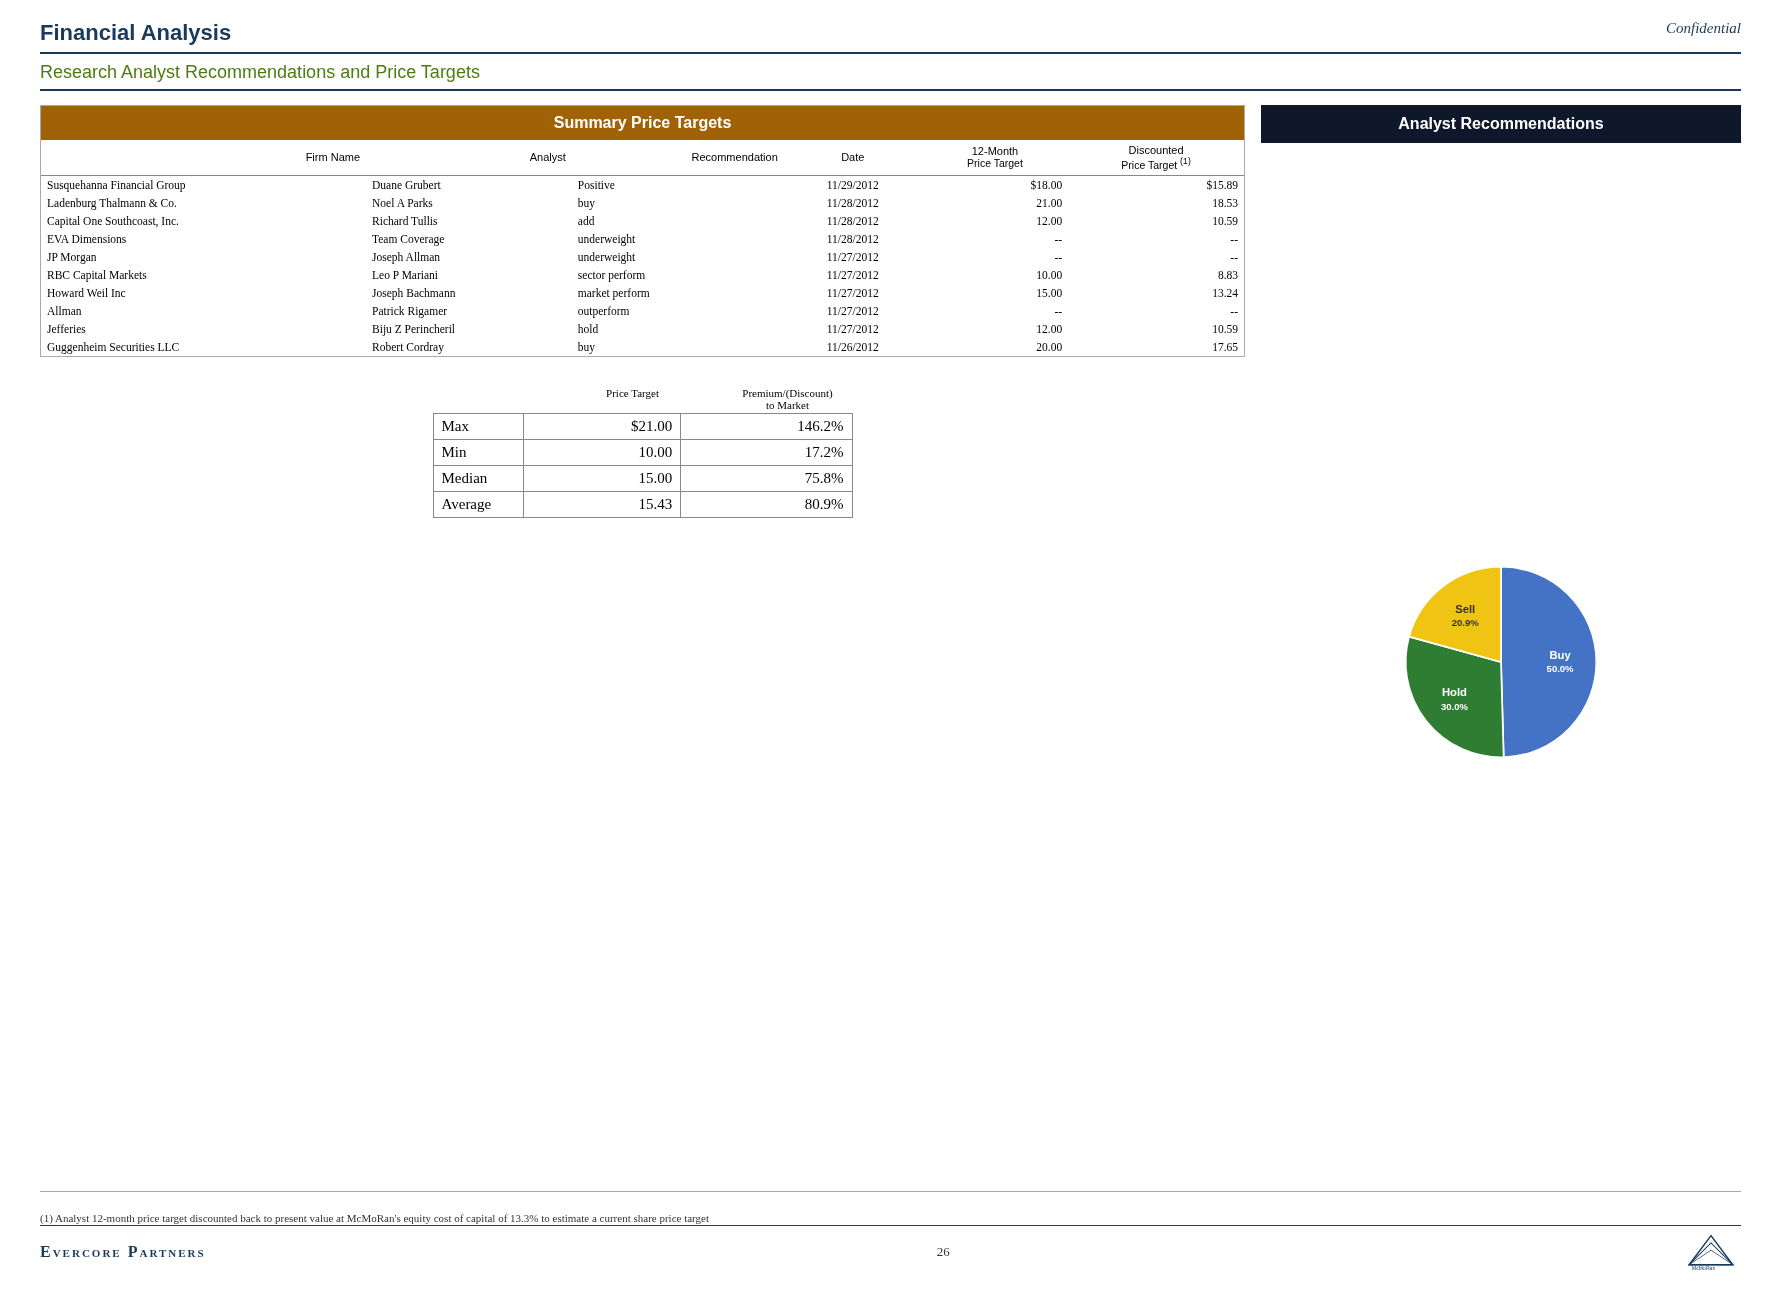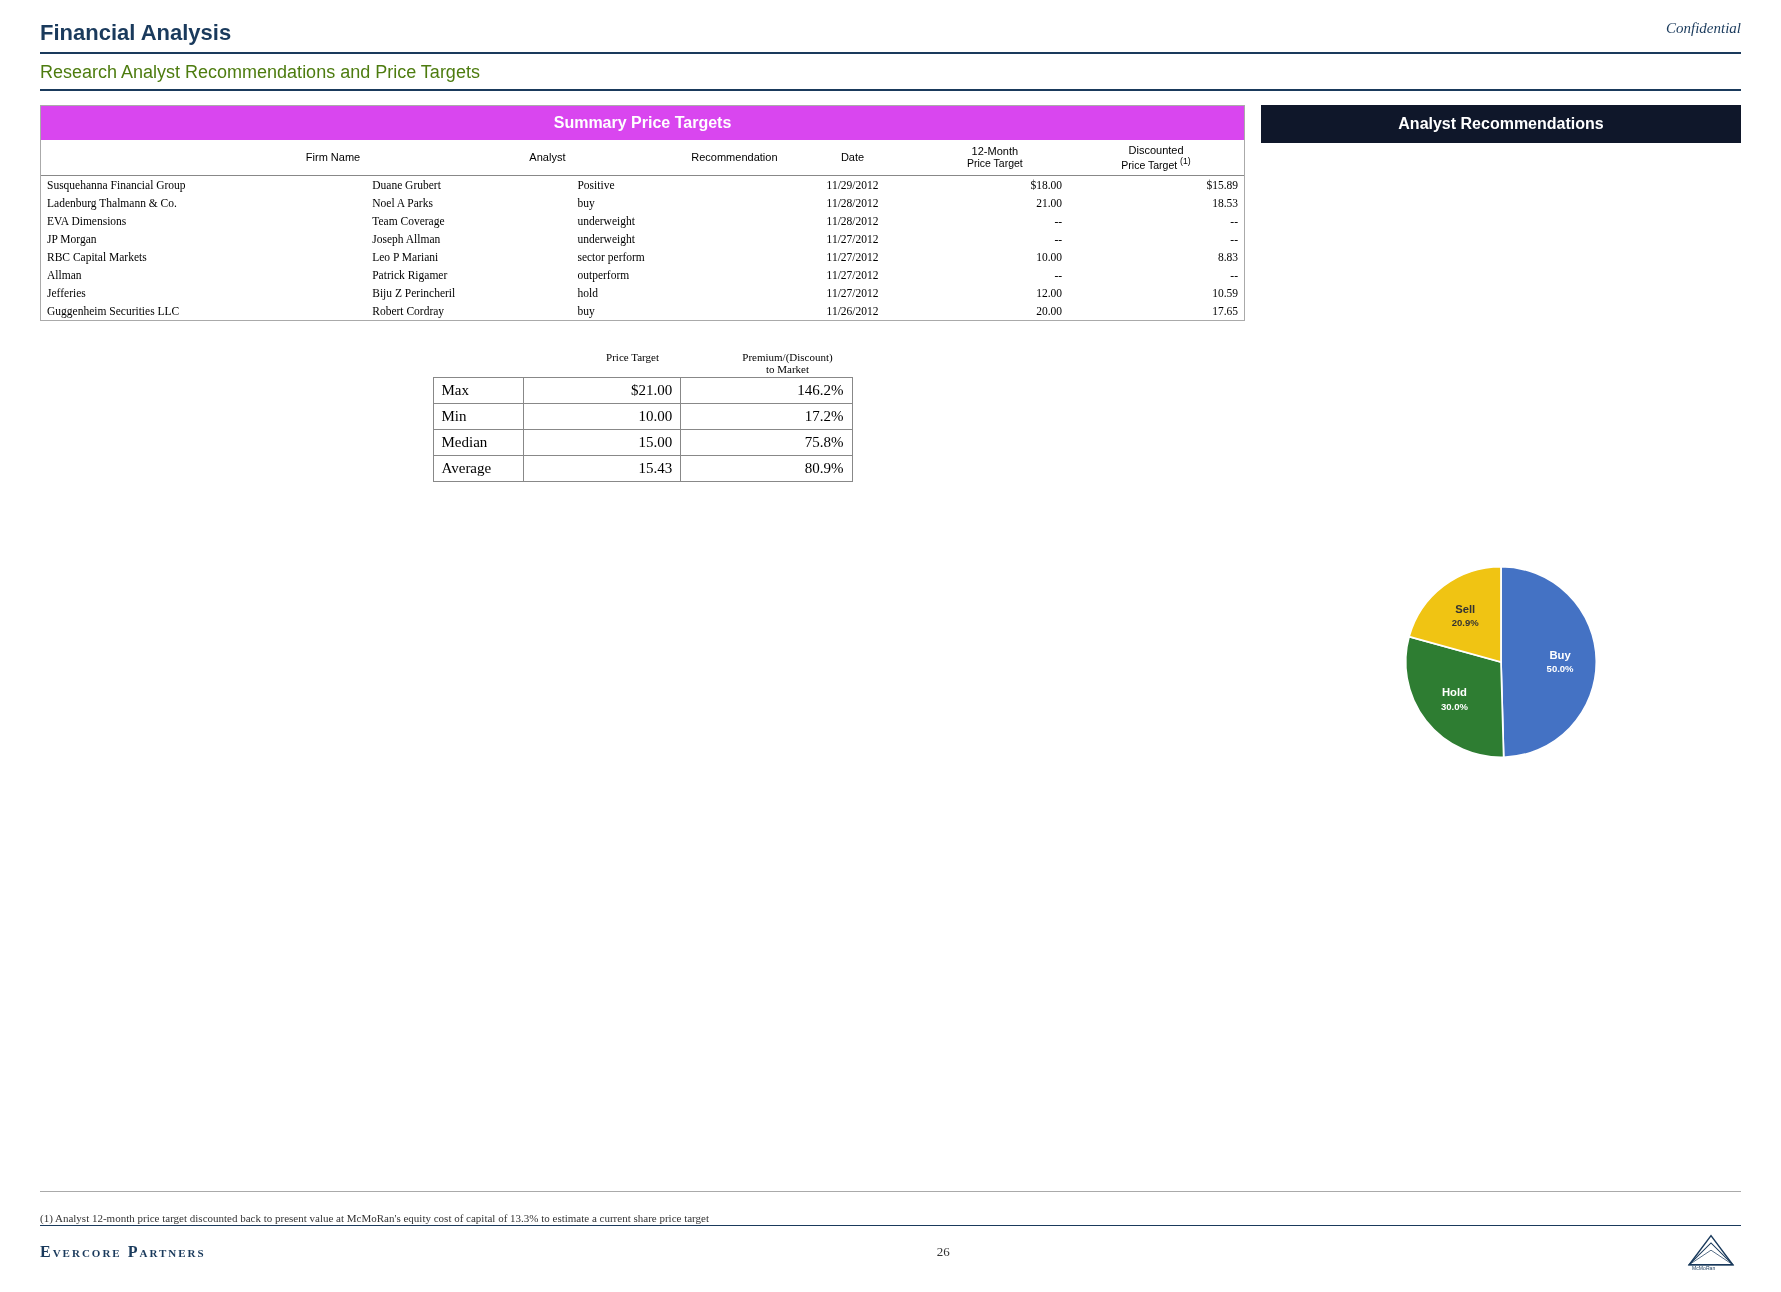--- a/index.html
+++ b/index.html
@@ -66,21 +66,21 @@
       display: flex;
       flex-direction: column;
       gap: 20px;
     }
 
     
     .summary-section {
       border: 1px solid #aaa;
     }
     .summary-header {
-      background: #d946ef;
+      background: #a16207;
       color: #fff;
       text-align: center;
       font-size: 16px;
       font-weight: bold;
       padding: 8px;
       font-family: Arial, sans-serif;
     }
 
     .main-table {
       width: 100%;
@@ -261,20 +261,28 @@
     </tr>
               <tr>
       <td class="left">Ladenburg Thalmann &amp; Co.</td>
       <td class="left">Noel A Parks</td>
       <td class="left">buy</td>
       <td class="center">11/28/2012</td>
       <td class="right">21.00</td>
       <td class="right">18.53</td>
     </tr>
               <tr>
+      <td class="left">Capital One Southcoast, Inc.</td>
+      <td class="left">Richard Tullis</td>
+      <td class="left">add</td>
+      <td class="center">11/28/2012</td>
+      <td class="right">12.00</td>
+      <td class="right">10.59</td>
+    </tr>
+              <tr>
       <td class="left">EVA Dimensions</td>
       <td class="left">Team Coverage</td>
       <td class="left">underweight</td>
       <td class="center">11/28/2012</td>
       <td class="right">--</td>
       <td class="right">--</td>
     </tr>
               <tr>
       <td class="left">JP Morgan</td>
       <td class="left">Joseph Allman</td>
@@ -283,20 +291,28 @@
       <td class="right">--</td>
       <td class="right">--</td>
     </tr>
               <tr>
       <td class="left">RBC Capital Markets</td>
       <td class="left">Leo P Mariani</td>
       <td class="left">sector perform</td>
       <td class="center">11/27/2012</td>
       <td class="right">10.00</td>
       <td class="right">8.83</td>
+    </tr>
+              <tr>
+      <td class="left">Howard Weil Inc</td>
+      <td class="left">Joseph Bachmann</td>
+      <td class="left">market perform</td>
+      <td class="center">11/27/2012</td>
+      <td class="right">15.00</td>
+      <td class="right">13.24</td>
     </tr>
               <tr>
       <td class="left">Allman</td>
       <td class="left">Patrick Rigamer</td>
       <td class="left">outperform</td>
       <td class="center">11/27/2012</td>
       <td class="right">--</td>
       <td class="right">--</td>
     </tr>
               <tr>

